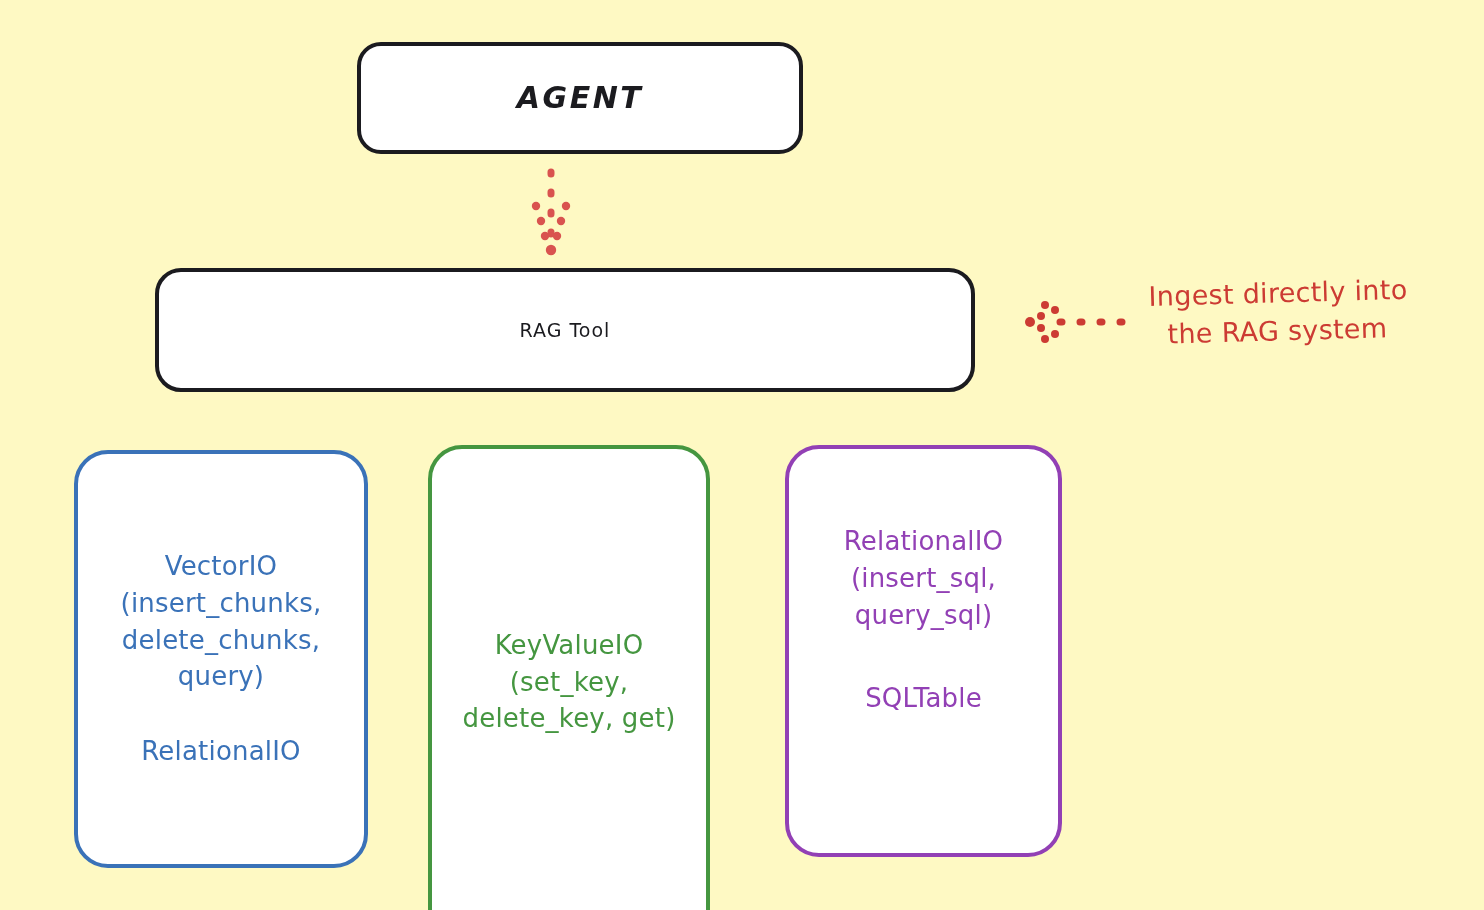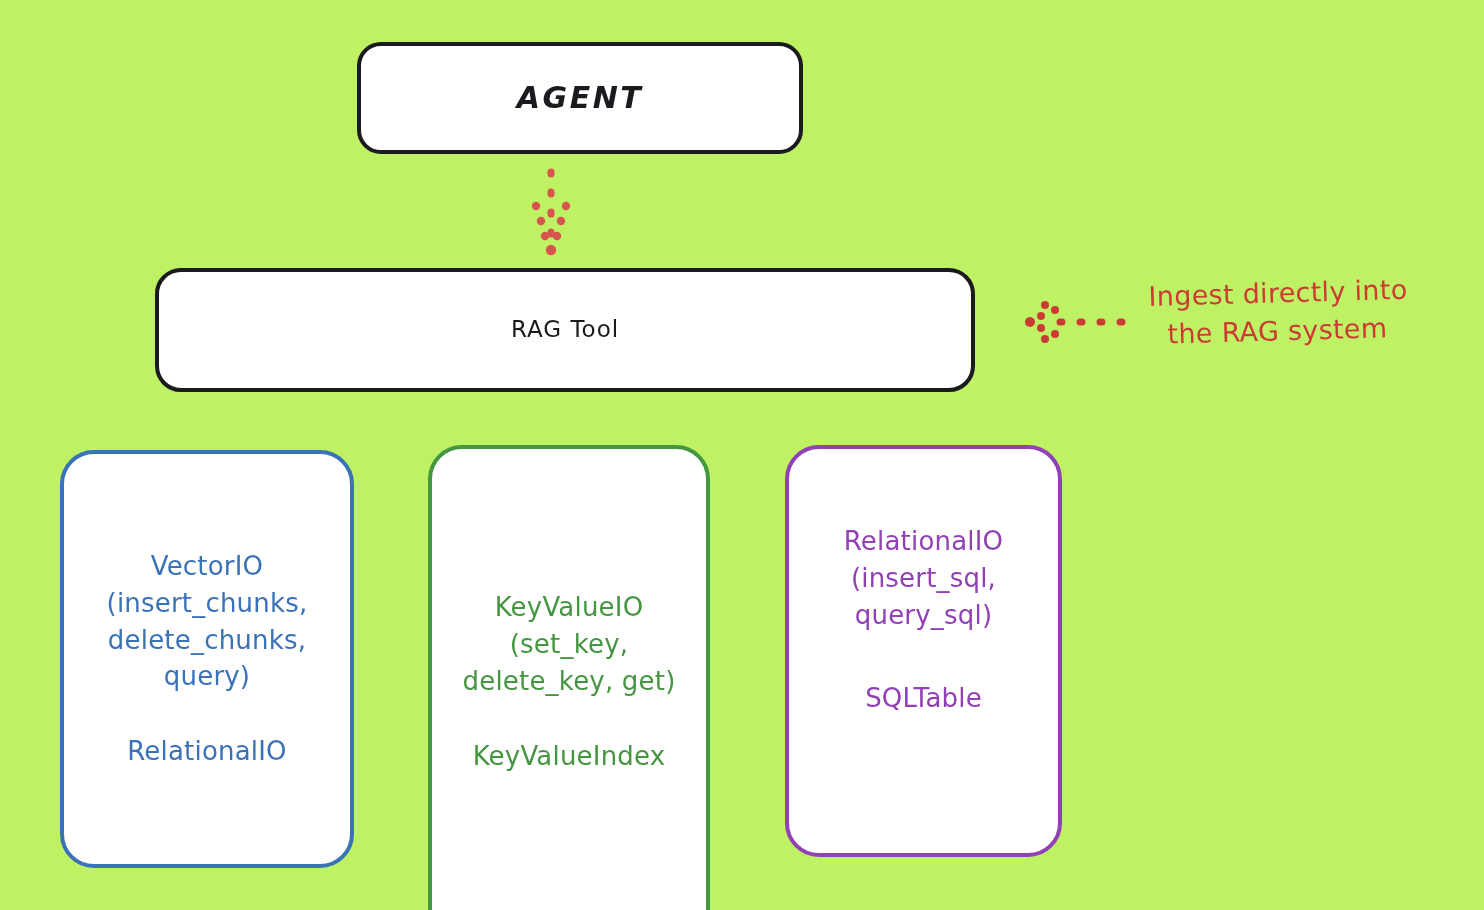--- a/index.html
+++ b/index.html
@@ -9,21 +9,21 @@
     background: #ffffff;
   }
   body {
     font-family: "DejaVu Sans", sans-serif;
     -webkit-font-smoothing: antialiased;
   }
   #canvas {
     position: relative;
     width: 1484px;
     height: 910px;
-    background: #bef264;
+    background: #fef9c3;
     overflow: hidden;
   }
 
   
   .node {
     position: absolute;
     box-sizing: border-box;
     background: #ffffff;
     display: flex;
     align-items: center;
@@ -60,21 +60,21 @@
   #ragtool-node {
     left: 155px;
     top: 268px;
     width: 820px;
     height: 124px;
     border: 4px solid #1b1b1f;
     border-radius: 26px;
   }
   #ragtool-node .node-label {
     font-family: "DejaVu Sans", sans-serif;
-    font-size: 23px;
+    font-size: 19px;
     font-weight: 500;
     color: #1b1b1f;
     letter-spacing: 1px;
     text-align: right;
   }
 
   
   .leaf {
     position: absolute;
     box-sizing: border-box;
@@ -97,21 +97,21 @@
     font-size: 26px;
     font-weight: 500;
     line-height: 1.42;
     letter-spacing: 0.2px;
   }
   .leaf .index-text {
     margin-top: 38px;
   }
 
   #vector-node {
-    left: 60px;
+    left: 74px;
     top: 450px;
     width: 294px;
     height: 418px;
     border-color: #3a72b8;
   }
   #vector-node .api-text,
   #vector-node .index-text { color: #3a72b8; }
 
   #keyvalue-node {
     left: 428px;
@@ -214,21 +214,20 @@
 (insert_chunks,
 delete_chunks,
 query)</span>
     <span class="index-text">RelationalIO</span>
   </div>
 
   <div class="leaf" id="keyvalue-node">
     <span class="api-text">KeyValueIO
 (set_key,
 delete_key, get)</span>
-    <span class="index-text">KeyValueIndex</span>
   </div>
 
   <div class="leaf" id="relational-node">
     <span class="api-text">RelationalIO
 (insert_sql,
 query_sql)</span>
     <span class="index-text">SQLTable</span>
   </div>
 
   <div id="ingest-annotation">

